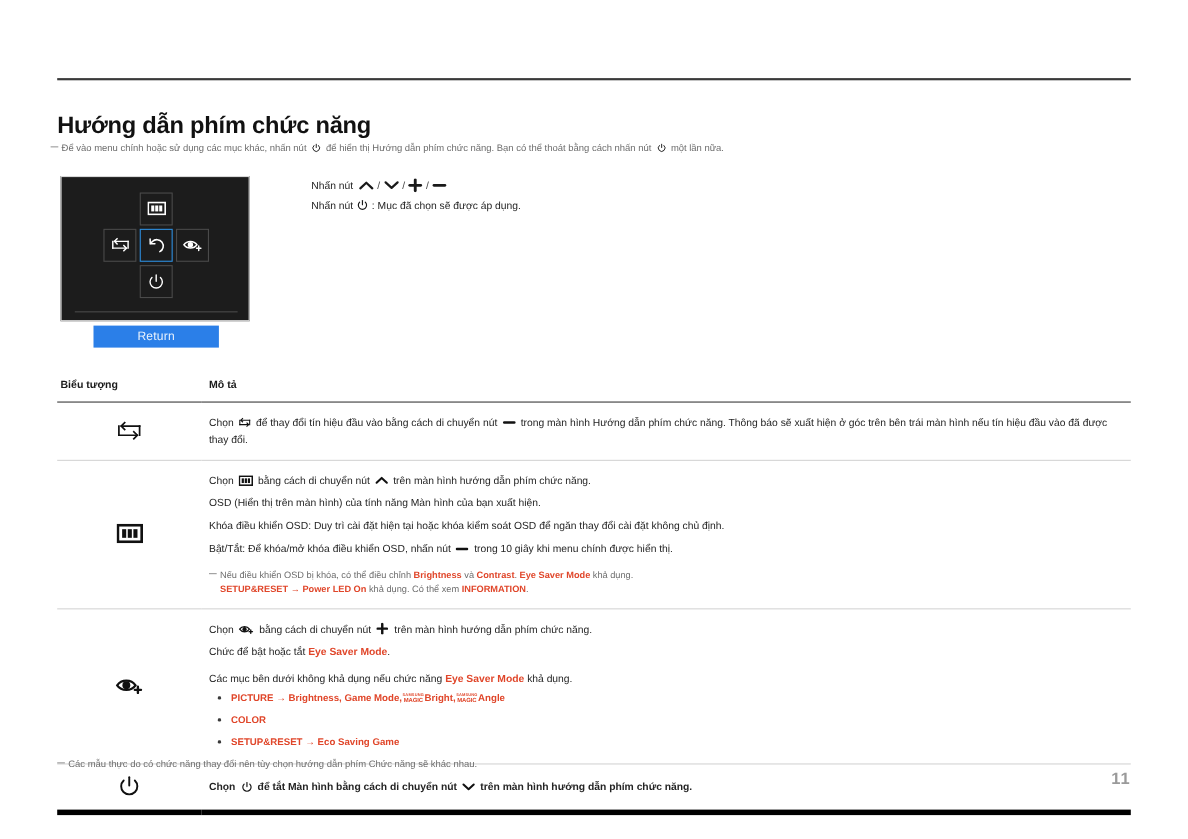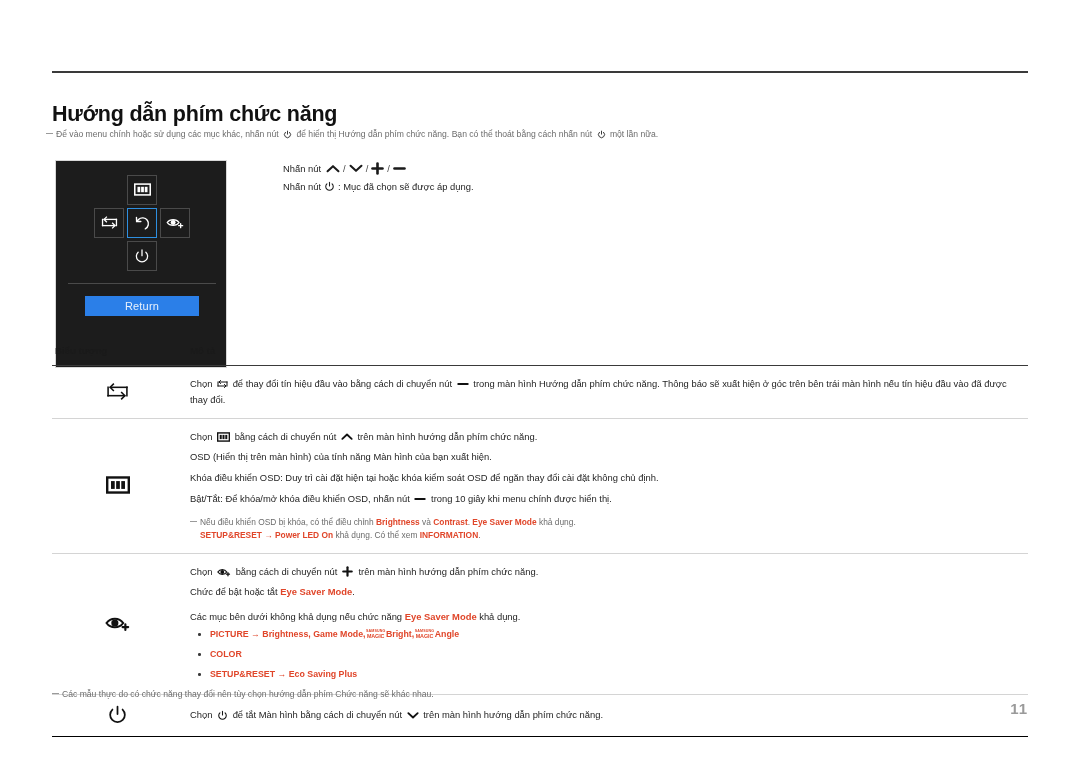--- a/index.html
+++ b/index.html
@@ -73,21 +73,21 @@
     top: 688px;
     width: 900px;
   }
 
   
   .osd {
     position: absolute;
     left: 55px;
     top: 160px;
     width: 172px;
-    height: 208px;
+    height: 132px;
     background: #1c1c1c;
     border: 1px solid #d8d8d8;
     box-sizing: border-box;
   }
   .osd-pad {
     position: relative;
     width: 100%;
     height: 112px;
   }
   .osd-key {
@@ -170,21 +170,21 @@
   .tbl td.c-icon {
     width: 128px;
     text-align: center;
   }
   .tbl td.c-desc {
     padding-left: 7px;
     padding-right: 6px;
     line-height: 1.68;
     color: #242424;
   }
-  .tbl tr:last-child td { border-bottom: 1px solid #000000; }
+  .tbl tr:last-child td { border-bottom: 5px solid #000000; font-weight: bold; }
 
   .accent { color: #e0462a; }
   .b { font-weight: 600; }
   .desc-line { display: block; }
   .desc-line + .desc-line { margin-top: 5px; }
 
   .sub-note {
     display: flex;
     align-items: flex-start;
     margin-top: 9px;
@@ -553,21 +553,21 @@
               <span>PICTURE</span>
               <span>→</span>
               <span>Brightness, Game Mode,</span><span class="magic"><span class="s1">SAMSUNG</span><span class="s2">MAGIC</span></span><span>Bright,</span><span class="magic"><span class="s1">SAMSUNG</span><span class="s2">MAGIC</span></span><span>Angle</span>
             </li>
             <li>
               <span>COLOR</span>
             </li>
             <li>
               <span>SETUP&amp;RESET</span>
               <span>→</span>
-              <span>Eco Saving Plus</span>
+              <span>Eco Saving Game</span>
             </li>
           </ul>
         </td>
       </tr>
 
       <tr>
         <td class="c-icon">
           <span class="ic">
             <svg width="21" height="21" viewBox="0 0 24 24" fill="none" stroke="#111" stroke-width="2" stroke-linecap="round">
               <path d="M12 3 L12 11.5"></path>

